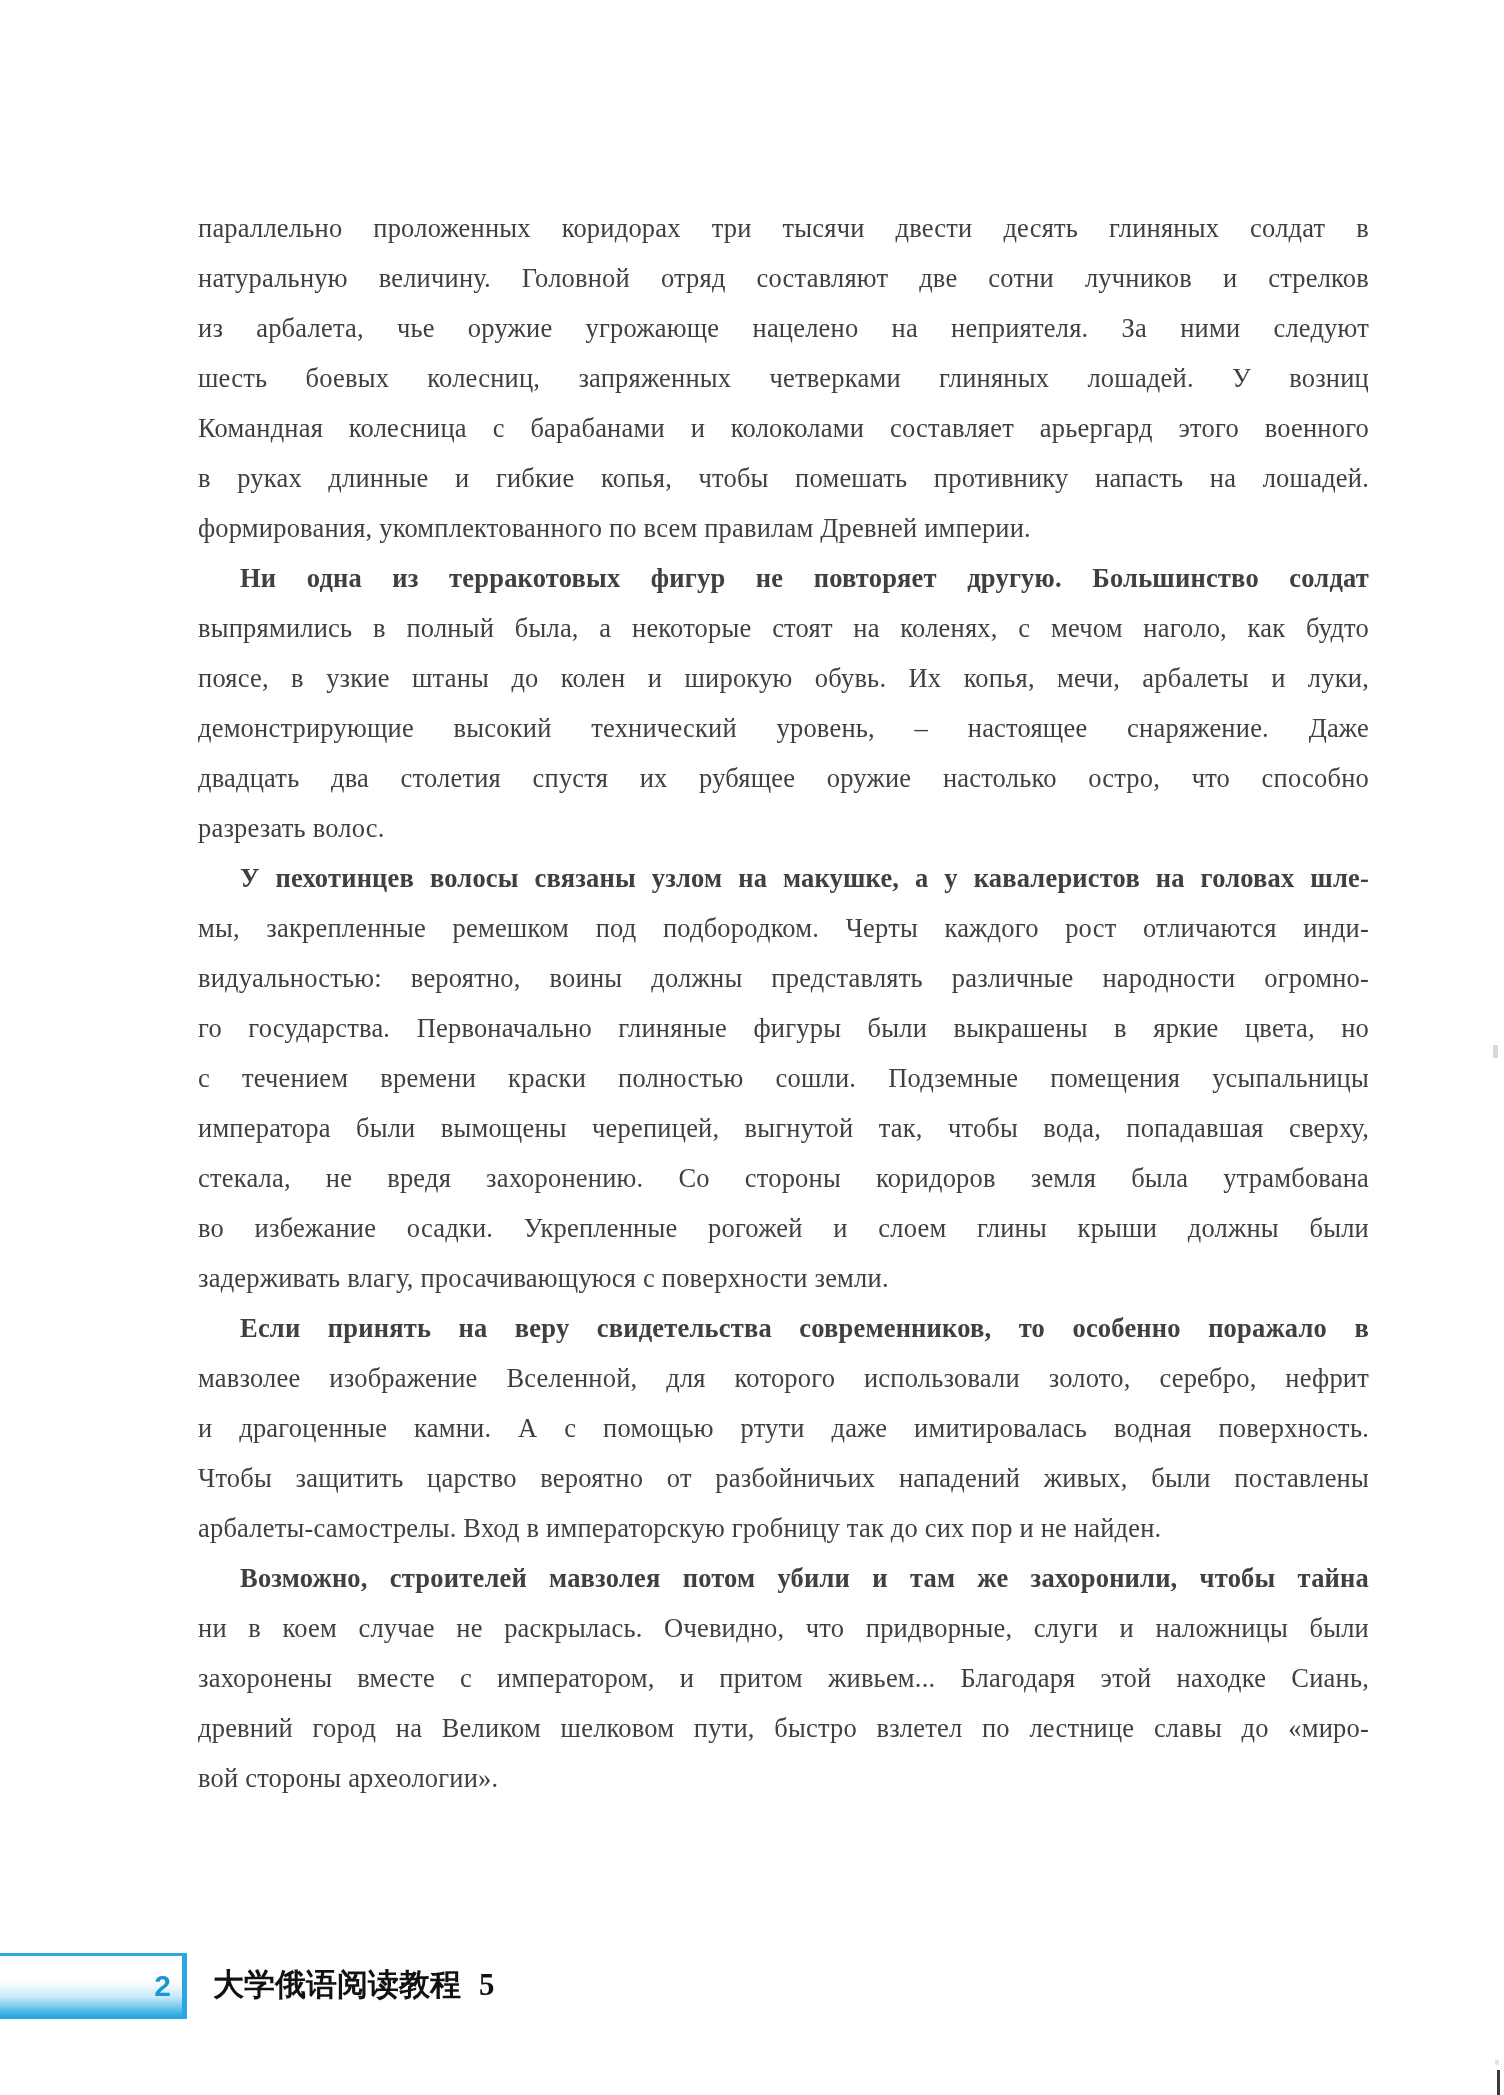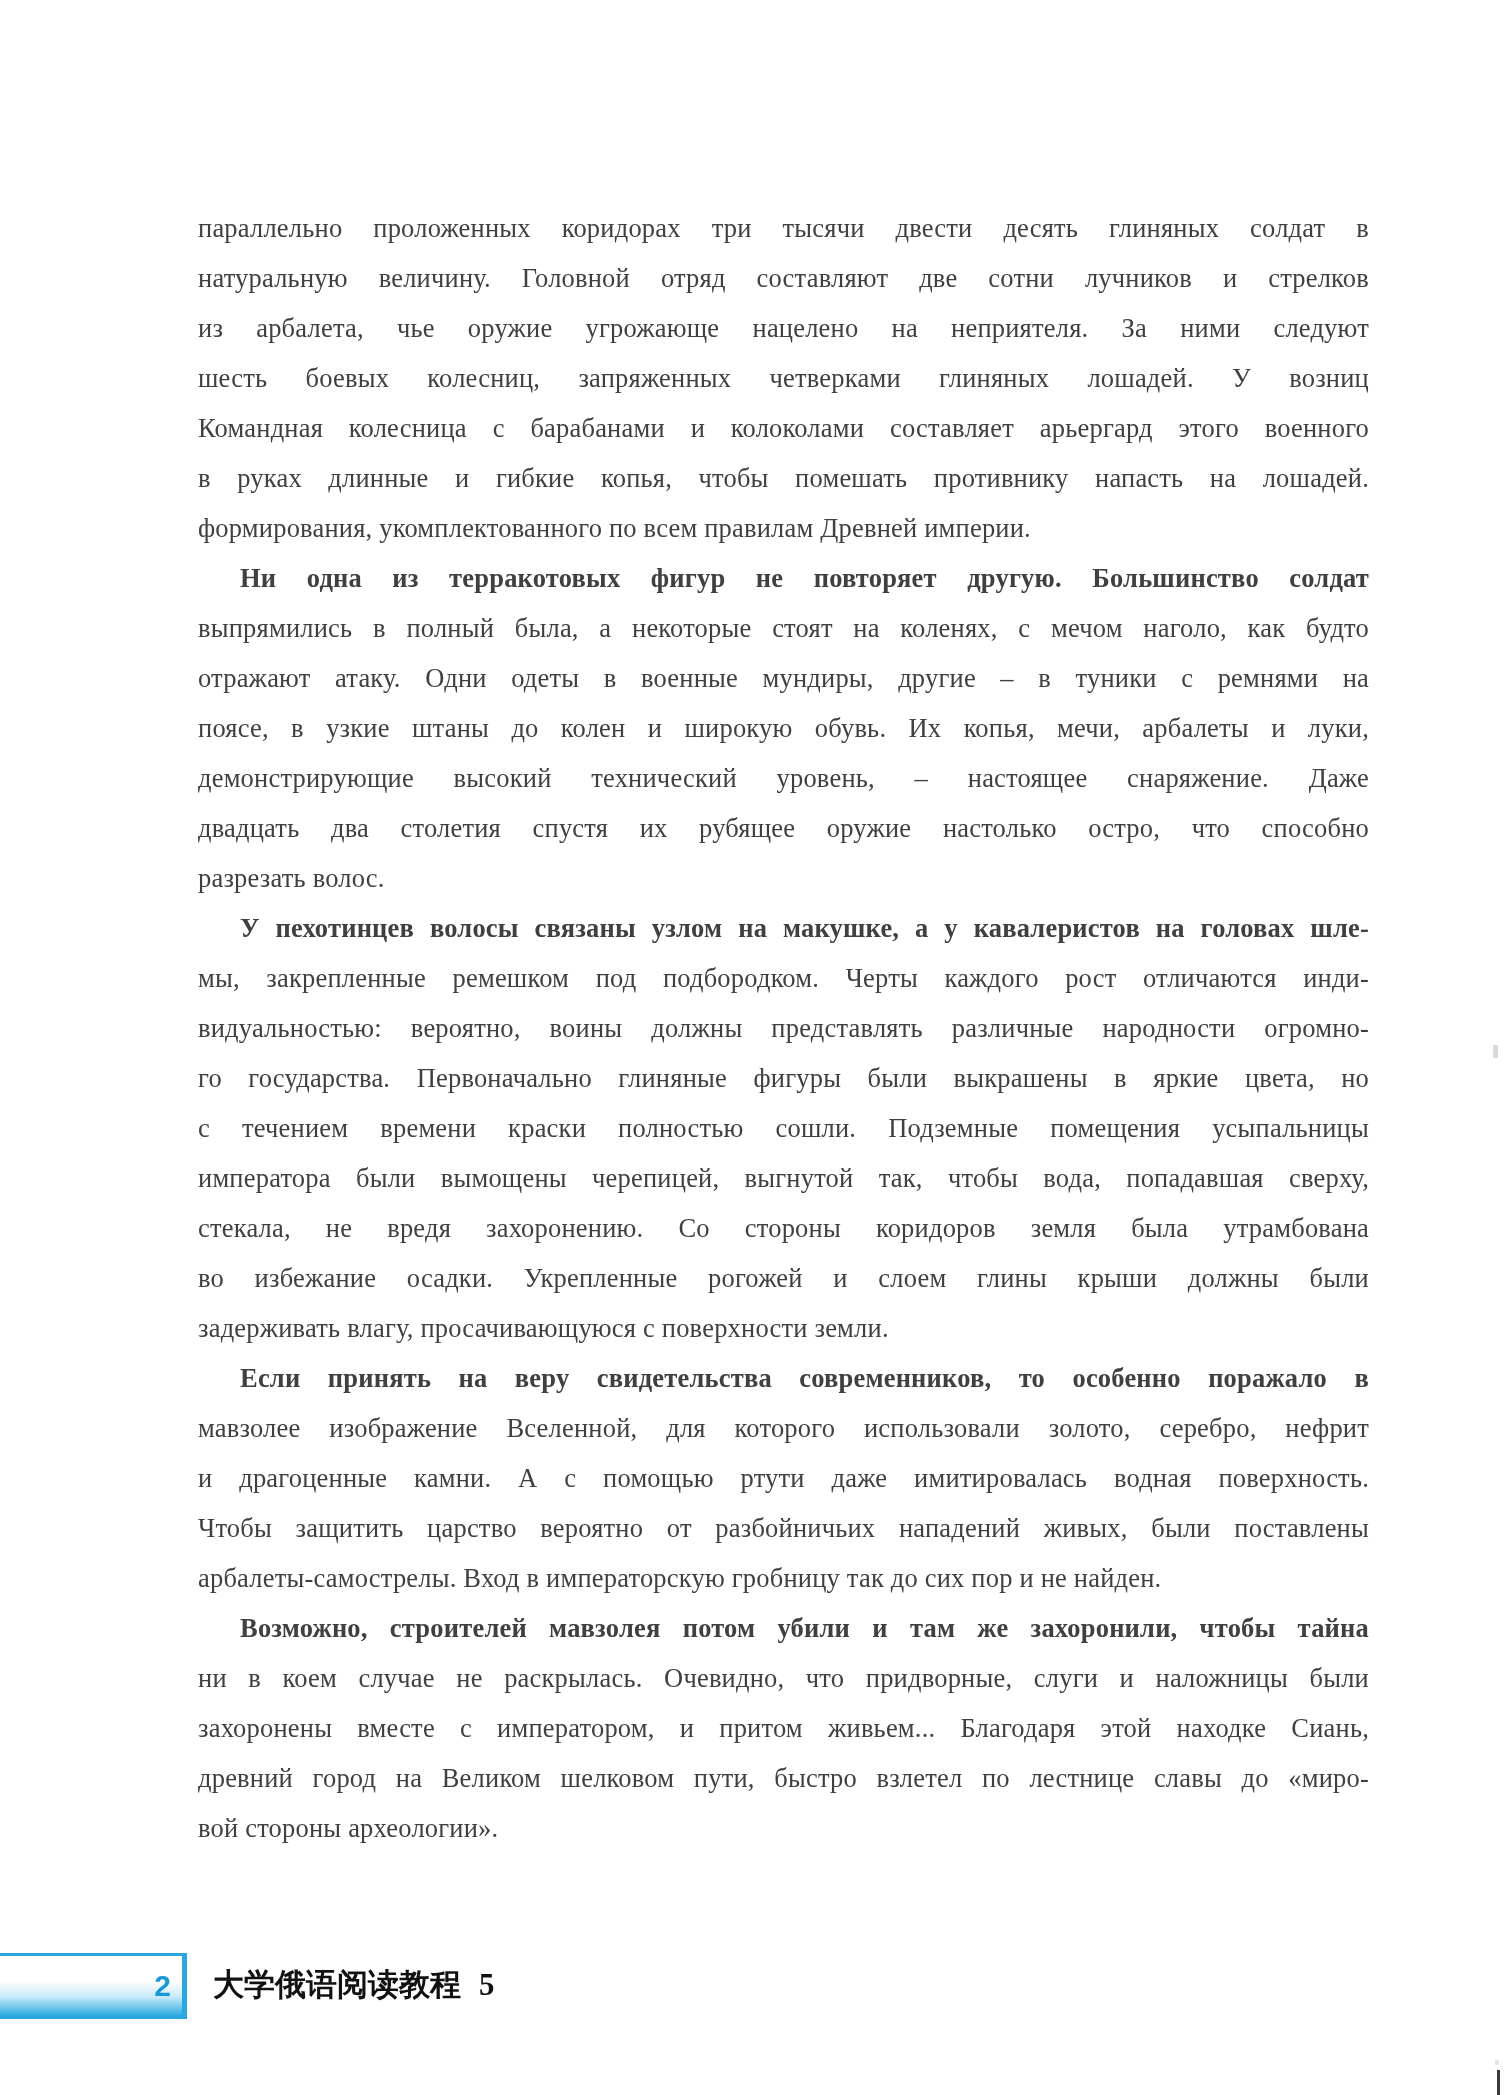--- a/index.html
+++ b/index.html
@@ -100,21 +100,20 @@
   <main class="text-block" id="text-block">
       <div class="line para-first">параллельно проложенных коридорах три тысячи двести десять глиняных солдат в</div>
       <div class="line">натуральную величину. Головной отряд составляют две сотни лучников и стрелков</div>
       <div class="line">из арбалета, чье оружие угрожающе нацелено на неприятеля. За ними следуют</div>
       <div class="line">шесть боевых колесниц, запряженных четверками глиняных лошадей. У возниц</div>
       <div class="line">Командная колесница с барабанами и колоколами составляет арьергард этого военного</div>
       <div class="line">в руках длинные и гибкие копья, чтобы помешать противнику напасть на лошадей.</div>
       <div class="line para-last">формирования, укомплектованного по всем правилам Древней империи.</div>
       <div class="line para-first indented">Ни одна из терракотовых фигур не повторяет другую. Большинство солдат</div>
       <div class="line indented">выпрямились в полный была, а некоторые стоят на коленях, с мечом наголо, как будто</div>
-      <div class="line indented">отражают атаку. Одни одеты в военные мундиры, другие – в туники с ремнями на</div>
       <div class="line indented">поясе, в узкие штаны до колен и широкую обувь. Их копья, мечи, арбалеты и луки,</div>
       <div class="line indented">демонстрирующие высокий технический уровень, – настоящее снаряжение. Даже</div>
       <div class="line indented">двадцать два столетия спустя их рубящее оружие настолько остро, что способно</div>
       <div class="line para-last indented">разрезать волос.</div>
       <div class="line para-first indented">У пехотинцев волосы связаны узлом на макушке, а у кавалеристов на головах шле-</div>
       <div class="line indented">мы, закрепленные ремешком под подбородком. Черты каждого рост отличаются инди-</div>
       <div class="line indented">видуальностью: вероятно, воины должны представлять различные народности огромно-</div>
       <div class="line indented">го государства. Первоначально глиняные фигуры были выкрашены в яркие цвета, но</div>
       <div class="line indented">с течением времени краски полностью сошли. Подземные помещения усыпальницы</div>
       <div class="line indented">императора были вымощены черепицей, выгнутой так, чтобы вода, попадавшая сверху,</div>

